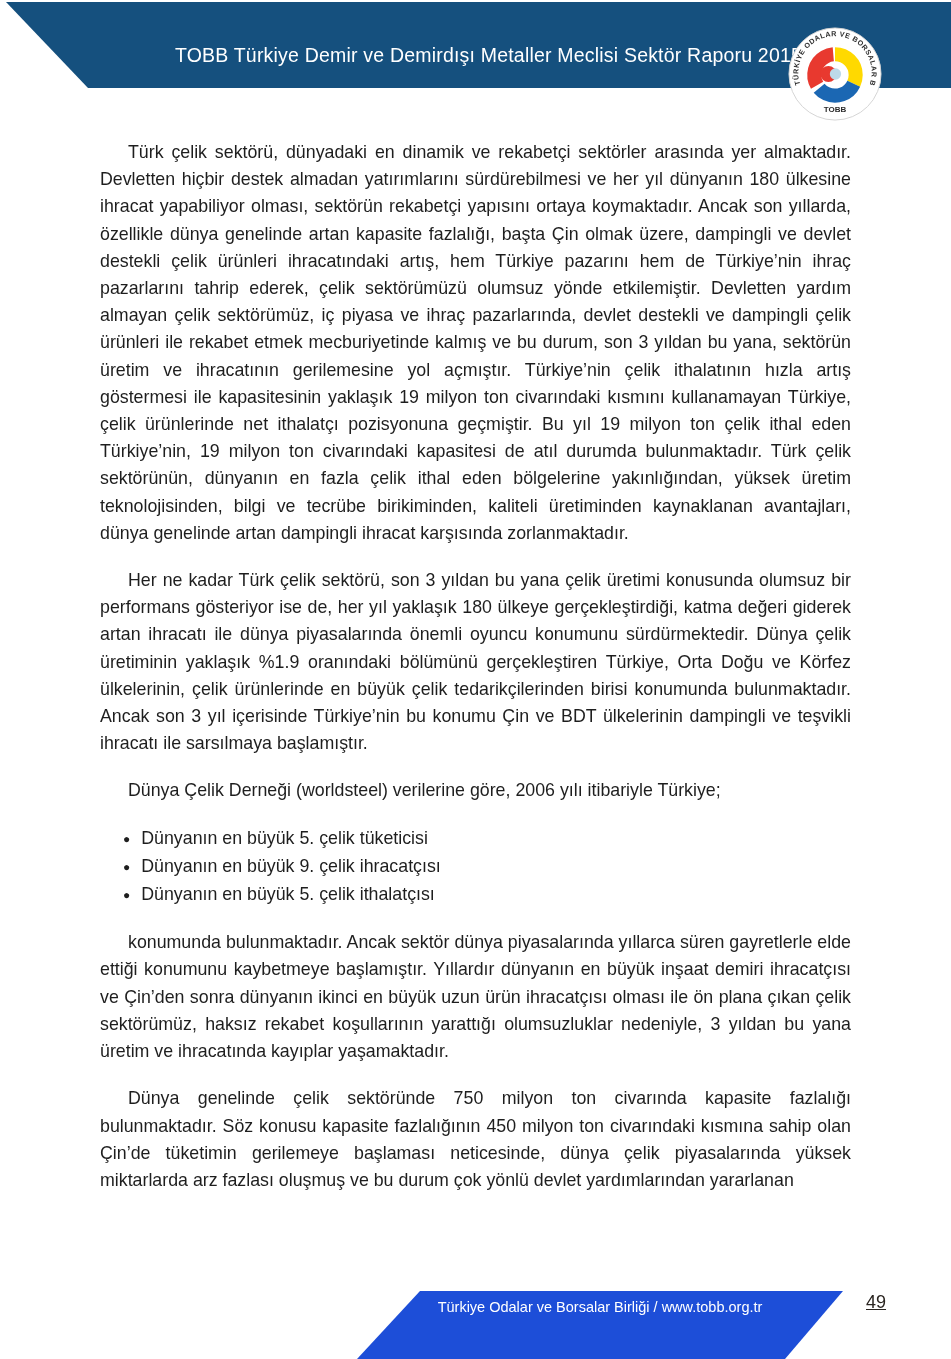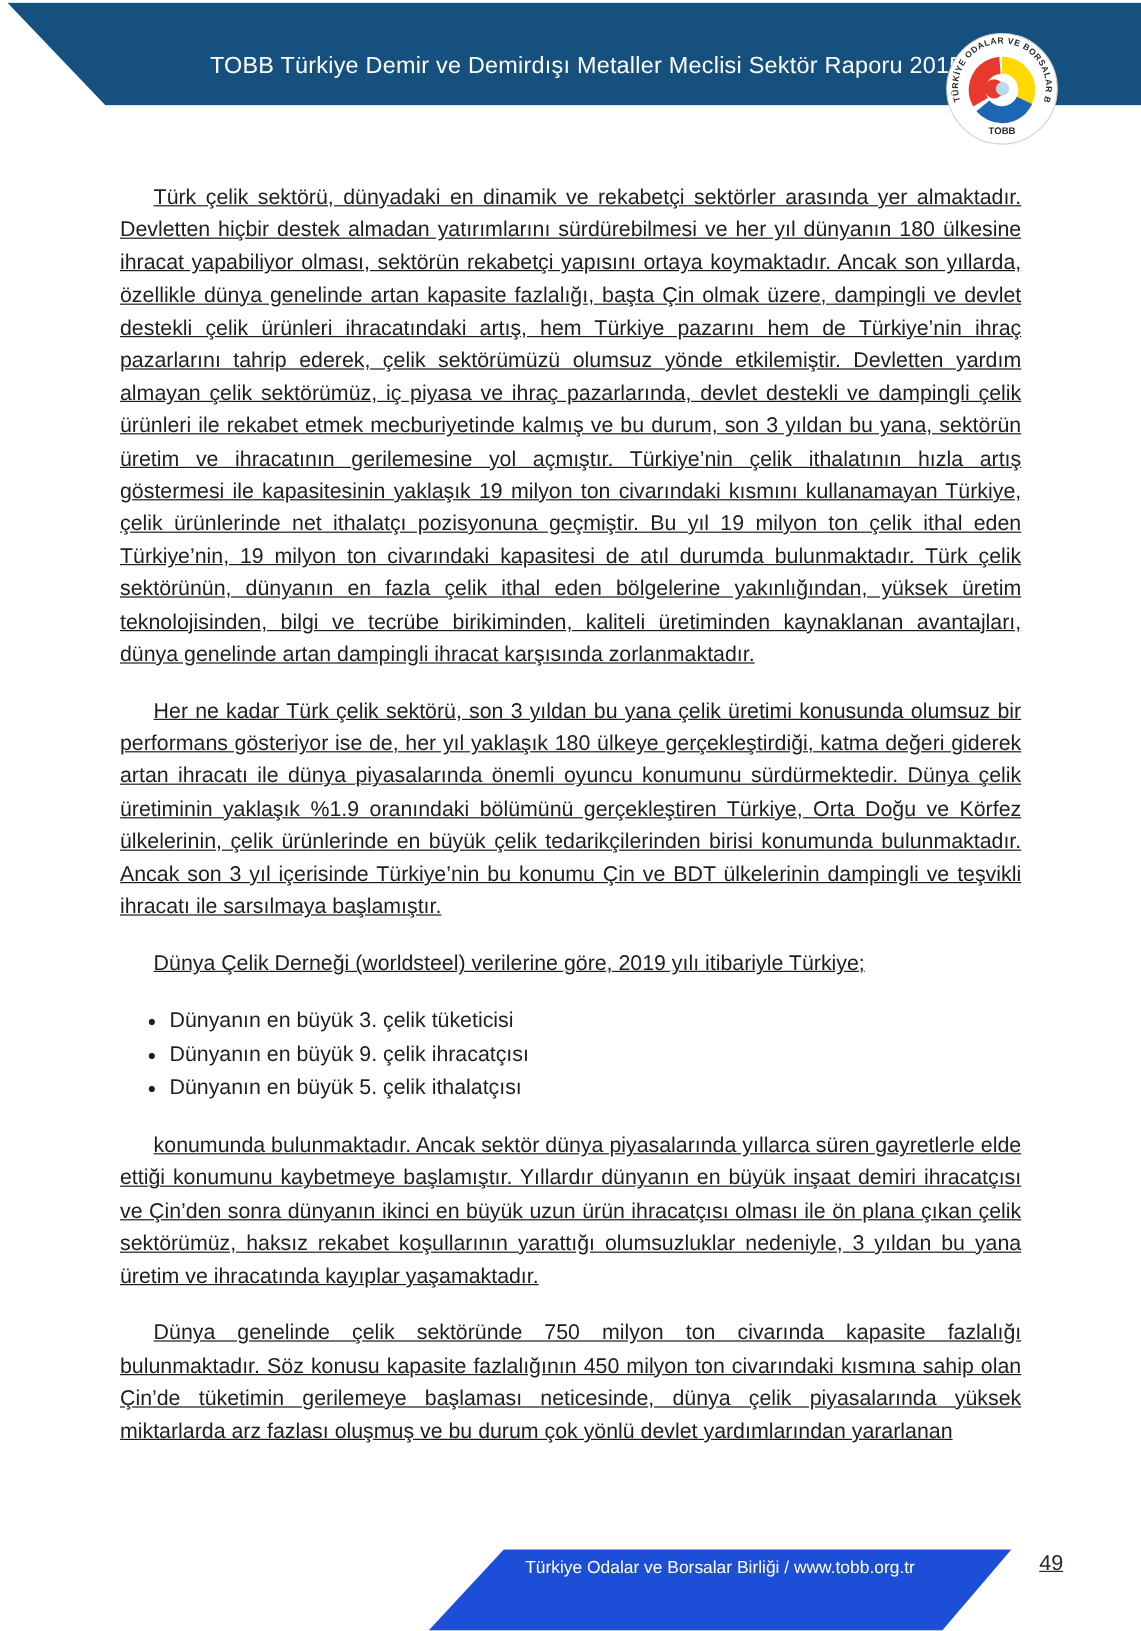--- a/index.html
+++ b/index.html
@@ -21,21 +21,21 @@
   .logo-wrap{position:absolute;left:788px;top:27px;width:94px;height:94px;}
   
   .content{
     position:absolute;left:100px;top:139px;width:751px;
     color:#1e1e1e;font-size:17.8px;line-height:27.2px;
   }
   .content h1{
     font-size:17.8px;line-height:27.2px;margin:0 0 20px 0;font-weight:bold;color:#111;
   }
   .content p{
-    margin:12px 0 20px 0;text-align:justify;text-indent:28px;text-decoration:underline;
+    margin:0 0 20px 0;text-align:justify;text-indent:28px;
   }
   ul.bullets{
     list-style:none;margin:0 0 20px 0;padding:0 0 0 23px;
   }
   ul.bullets li{line-height:27.2px;}
   .bullet{font-size:12px;margin-right:11px;vertical-align:1px;}
   
   .footer-band{
     position:absolute;left:355px;top:1291px;width:490px;height:68px;
     background:#1d4ed8;
@@ -69,24 +69,24 @@
       <circle cx="43" cy="50" r="8.5" fill="#E8392F"></circle>
       <circle cx="50.5" cy="50" r="6" fill="#BDD9E9"></circle>
     </g>
   </svg>
 </div>
 
 <div class="content">
 
   <p>Türk çelik sektörü, dünyadaki en dinamik ve rekabetçi sektörler arasında yer almaktadır. Devletten hiçbir destek almadan yatırımlarını sürdürebilmesi ve her yıl dünyanın 180 ülkesine ihracat yapabiliyor olması, sektörün rekabetçi yapısını ortaya koymaktadır. Ancak son yıllarda, özellikle dünya genelinde artan kapasite fazlalığı, başta Çin olmak üzere, dampingli ve devlet destekli çelik ürünleri ihracatındaki artış, hem Türkiye pazarını hem de Türkiye’nin ihraç pazarlarını tahrip ederek, çelik sektörümüzü olumsuz yönde etkilemiştir. Devletten yardım almayan çelik sektörümüz, iç piyasa ve ihraç pazarlarında, devlet destekli ve dampingli çelik ürünleri ile rekabet etmek mecburiyetinde kalmış ve bu durum, son 3 yıldan bu yana, sektörün üretim ve ihracatının gerilemesine yol açmıştır. Türkiye’nin çelik ithalatının hızla artış göstermesi ile kapasitesinin yaklaşık 19 milyon ton civarındaki kısmını kullanamayan Türkiye, çelik ürünlerinde net ithalatçı pozisyonuna geçmiştir. Bu yıl 19 milyon ton çelik ithal eden Türkiye’nin, 19 milyon ton civarındaki kapasitesi de atıl durumda bulunmaktadır.  Türk çelik sektörünün, dünyanın en fazla çelik ithal eden bölgelerine yakınlığından, yüksek üretim teknolojisinden, bilgi ve tecrübe birikiminden, kaliteli üretiminden kaynaklanan avantajları, dünya genelinde artan dampingli ihracat karşısında zorlanmaktadır.</p>
   <p>Her ne kadar Türk çelik sektörü, son 3 yıldan bu yana çelik üretimi konusunda olumsuz bir performans gösteriyor ise de, her yıl yaklaşık 180 ülkeye gerçekleştirdiği, katma değeri giderek artan ihracatı ile dünya piyasalarında önemli oyuncu konumunu sürdürmektedir. Dünya çelik üretiminin yaklaşık %1.9 oranındaki bölümünü gerçekleştiren Türkiye, Orta Doğu ve Körfez ülkelerinin, çelik ürünlerinde en büyük çelik tedarikçilerinden birisi konumunda bulunmaktadır. Ancak son 3 yıl içerisinde Türkiye’nin bu konumu Çin ve BDT ülkelerinin dampingli ve teşvikli ihracatı ile sarsılmaya başlamıştır.</p>
-  <p>Dünya Çelik Derneği (worldsteel) verilerine göre, 2019 yılı itibariyle Türkiye;</p>
+  <p>Dünya Çelik Derneği (worldsteel) verilerine göre, 2006 yılı itibariyle Türkiye;</p>
 
   <ul class="bullets">
-    <li><span class="bullet">●</span><span>Dünyanın en büyük 3. çelik tüketicisi</span></li>
+    <li><span class="bullet">●</span><span>Dünyanın en büyük 5. çelik tüketicisi</span></li>
     <li><span class="bullet">●</span><span>Dünyanın en büyük 9. çelik ihracatçısı</span></li>
     <li><span class="bullet">●</span><span>Dünyanın en büyük 5. çelik ithalatçısı</span></li>
   </ul>
 
   <p>konumunda bulunmaktadır. Ancak sektör dünya piyasalarında yıllarca süren gayretlerle elde ettiği konumunu kaybetmeye başlamıştır. Yıllardır dünyanın en büyük inşaat demiri ihracatçısı ve Çin’den sonra dünyanın ikinci en büyük uzun ürün ihracatçısı olması ile ön plana çıkan çelik sektörümüz, haksız rekabet koşullarının yarattığı olumsuzluklar nedeniyle, 3 yıldan bu yana üretim ve ihracatında kayıplar yaşamaktadır.</p>
   <p>Dünya genelinde çelik sektöründe 750 milyon ton civarında kapasite fazlalığı bulunmaktadır.  Söz konusu kapasite fazlalığının 450 milyon ton civarındaki kısmına sahip olan Çin’de tüketimin gerilemeye başlaması neticesinde, dünya çelik piyasalarında yüksek miktarlarda arz fazlası oluşmuş ve bu durum çok yönlü devlet yardımlarından yararlanan</p>
 </div>
 
 <div class="footer-band">
   <span>Türkiye Odalar ve Borsalar Birliği / www.tobb.org.tr</span>

